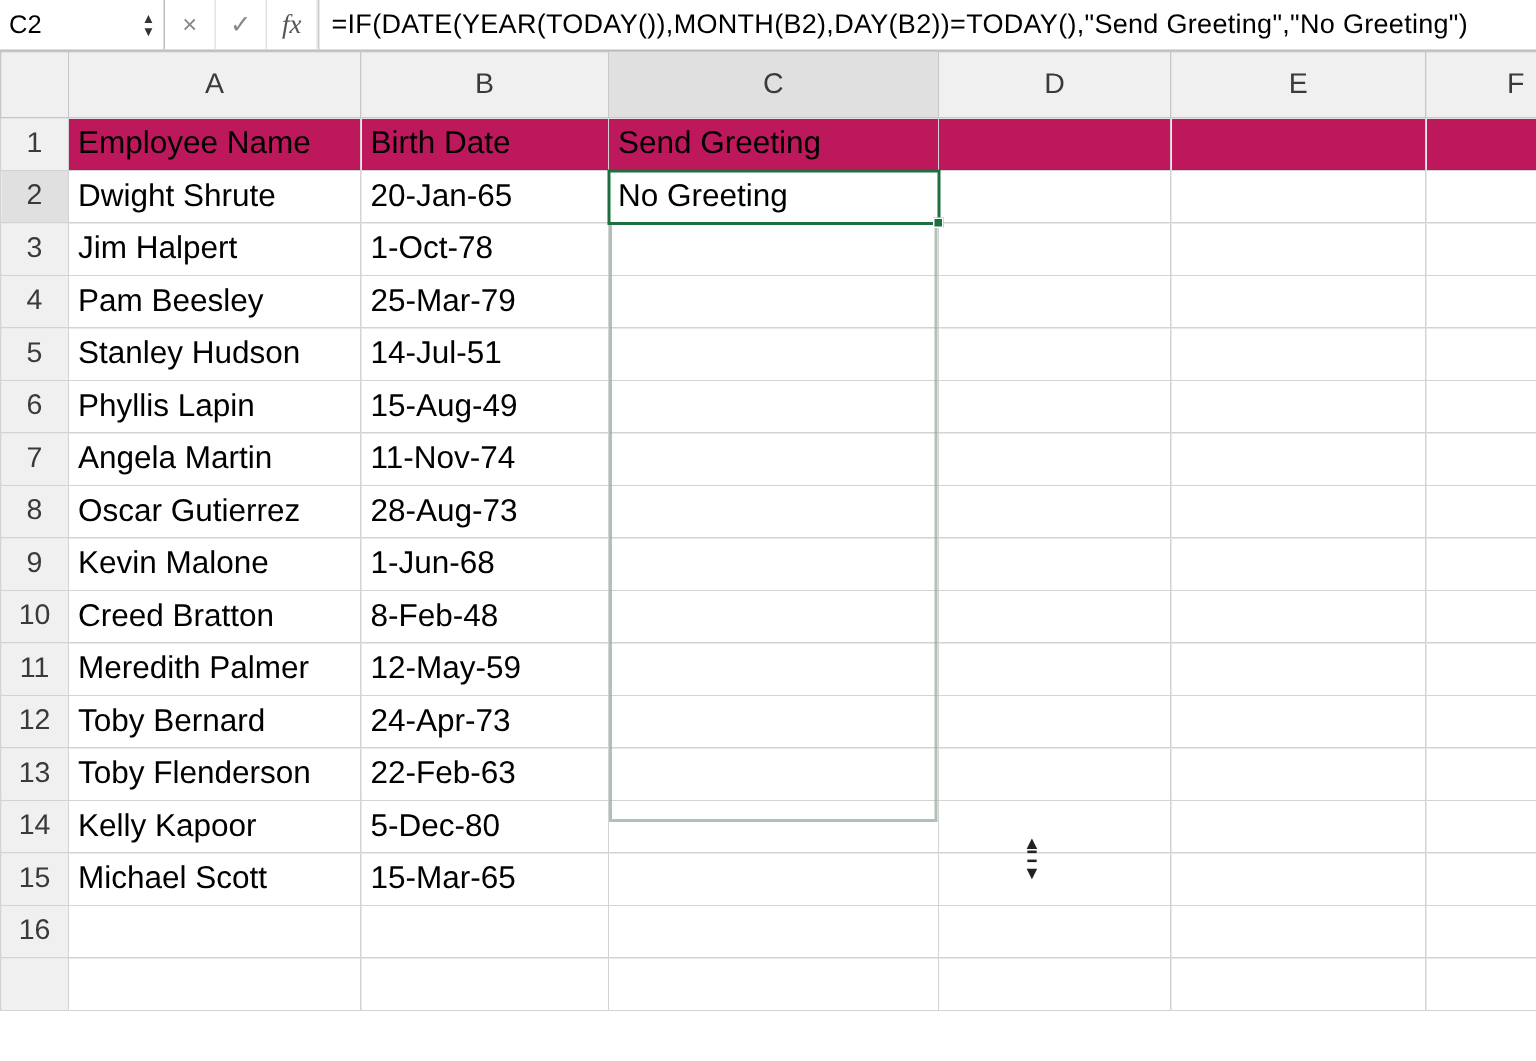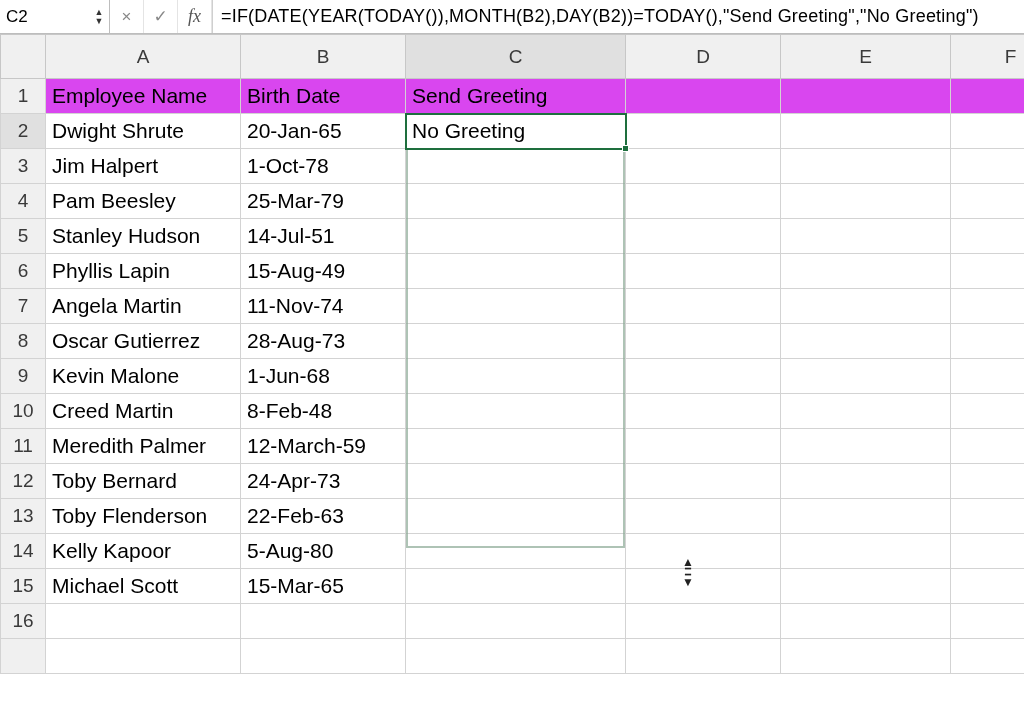--- a/index.html
+++ b/index.html
@@ -131,21 +131,21 @@
   td.cell {
     font-size: 21px;
     padding: 0 6px;
     background: #fff;
   }
   td.cell.left  { text-align: left; }
   td.cell.right { text-align: left; }
 
   
   tr.datahdr td.cell {
-    background: #d946ef;
+    background: #be185d;
     font-size: 21px;
   }
 
   
   td.active-cell {
     outline: 2px solid #1e6f3e;
     outline-offset: -1px;
     z-index: 3;
   }
   .fill-handle {
@@ -308,31 +308,31 @@
     <th class="row-hdr">9</th>
     <td class="cell left">Kevin Malone</td>
     <td class="cell right">1-Jun-68</td>
     <td class="cell left"></td>
     <td class="cell"></td>
     <td class="cell"></td>
     <td class="cell"></td>
   </tr>
   <tr>
     <th class="row-hdr">10</th>
-    <td class="cell left">Creed Martin</td>
+    <td class="cell left">Creed Bratton</td>
     <td class="cell right">8-Feb-48</td>
     <td class="cell left"></td>
     <td class="cell"></td>
     <td class="cell"></td>
     <td class="cell"></td>
   </tr>
   <tr>
     <th class="row-hdr">11</th>
     <td class="cell left">Meredith Palmer</td>
-    <td class="cell right">12-March-59</td>
+    <td class="cell right">12-May-59</td>
     <td class="cell left"></td>
     <td class="cell"></td>
     <td class="cell"></td>
     <td class="cell"></td>
   </tr>
   <tr>
     <th class="row-hdr">12</th>
     <td class="cell left">Toby Bernard</td>
     <td class="cell right">24-Apr-73</td>
     <td class="cell left"></td>
@@ -345,21 +345,21 @@
     <td class="cell left">Toby Flenderson</td>
     <td class="cell right">22-Feb-63</td>
     <td class="cell left"></td>
     <td class="cell"></td>
     <td class="cell"></td>
     <td class="cell"></td>
   </tr>
   <tr>
     <th class="row-hdr">14</th>
     <td class="cell left">Kelly Kapoor</td>
-    <td class="cell right">5-Aug-80</td>
+    <td class="cell right">5-Dec-80</td>
     <td class="cell left"></td>
     <td class="cell"></td>
     <td class="cell"></td>
     <td class="cell"></td>
   </tr>
   <tr>
     <th class="row-hdr">15</th>
     <td class="cell left">Michael Scott</td>
     <td class="cell right">15-Mar-65</td>
     <td class="cell left"></td>

